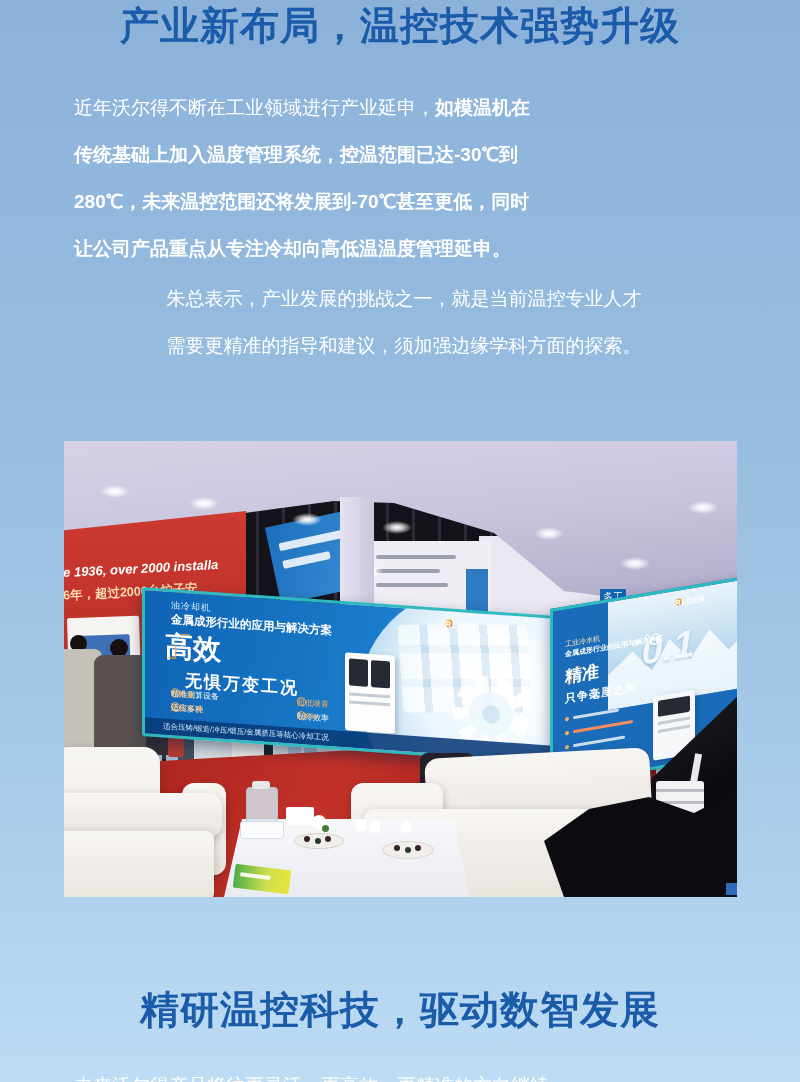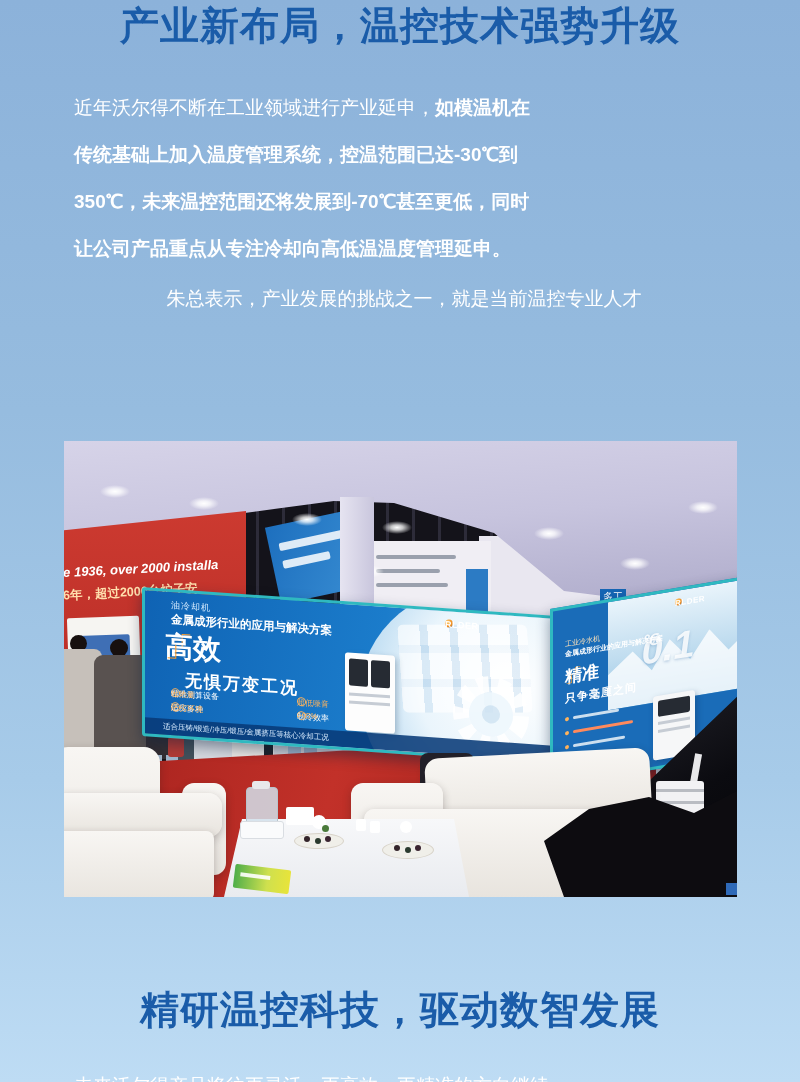--- a/index.html
+++ b/index.html
@@ -107,26 +107,27 @@
 </head>
 <body>
 
 <div class="page">
 
   <div class="h1" style="top:0px;">产业新布局，温控技术强势升级</div>
 
   <div class="para" style="top:84px;">
     <div class="ln"><span>近年沃尔得不断在工业领域进行产业延申，</span><b>如模温机在</b></div>
     <div class="ln" style="font-weight:700;">传统基础上加入温度管理系统，控温范围已达-30℃到</div>
-    <div class="ln" style="font-weight:700;">350℃，未来温控范围还将发展到-70℃甚至更低，同时</div>
+    <div class="ln" style="font-weight:700;">280℃，未来温控范围还将发展到-70℃甚至更低，同时</div>
     <div class="ln" style="font-weight:700;">让公司产品重点从专注冷却向高低温温度管理延申。</div>
   </div>
 
   <div class="para" style="top:275px;text-align:center;">
     <div class="ln">朱总表示，产业发展的挑战之一，就是当前温控专业人才</div>
+    <div class="ln">需要更精准的指导和建议，须加强边缘学科方面的探索。</div>
   </div>
 
   <div class="ph">
     <div class="void"></div>
     <div class="backwall"></div>
     <div class="banner">
       <div class="bbar" style="top:18px;"></div>
       <div class="bbar" style="top:36px;width:48px;"></div>
     </div>
     <div class="booth">

